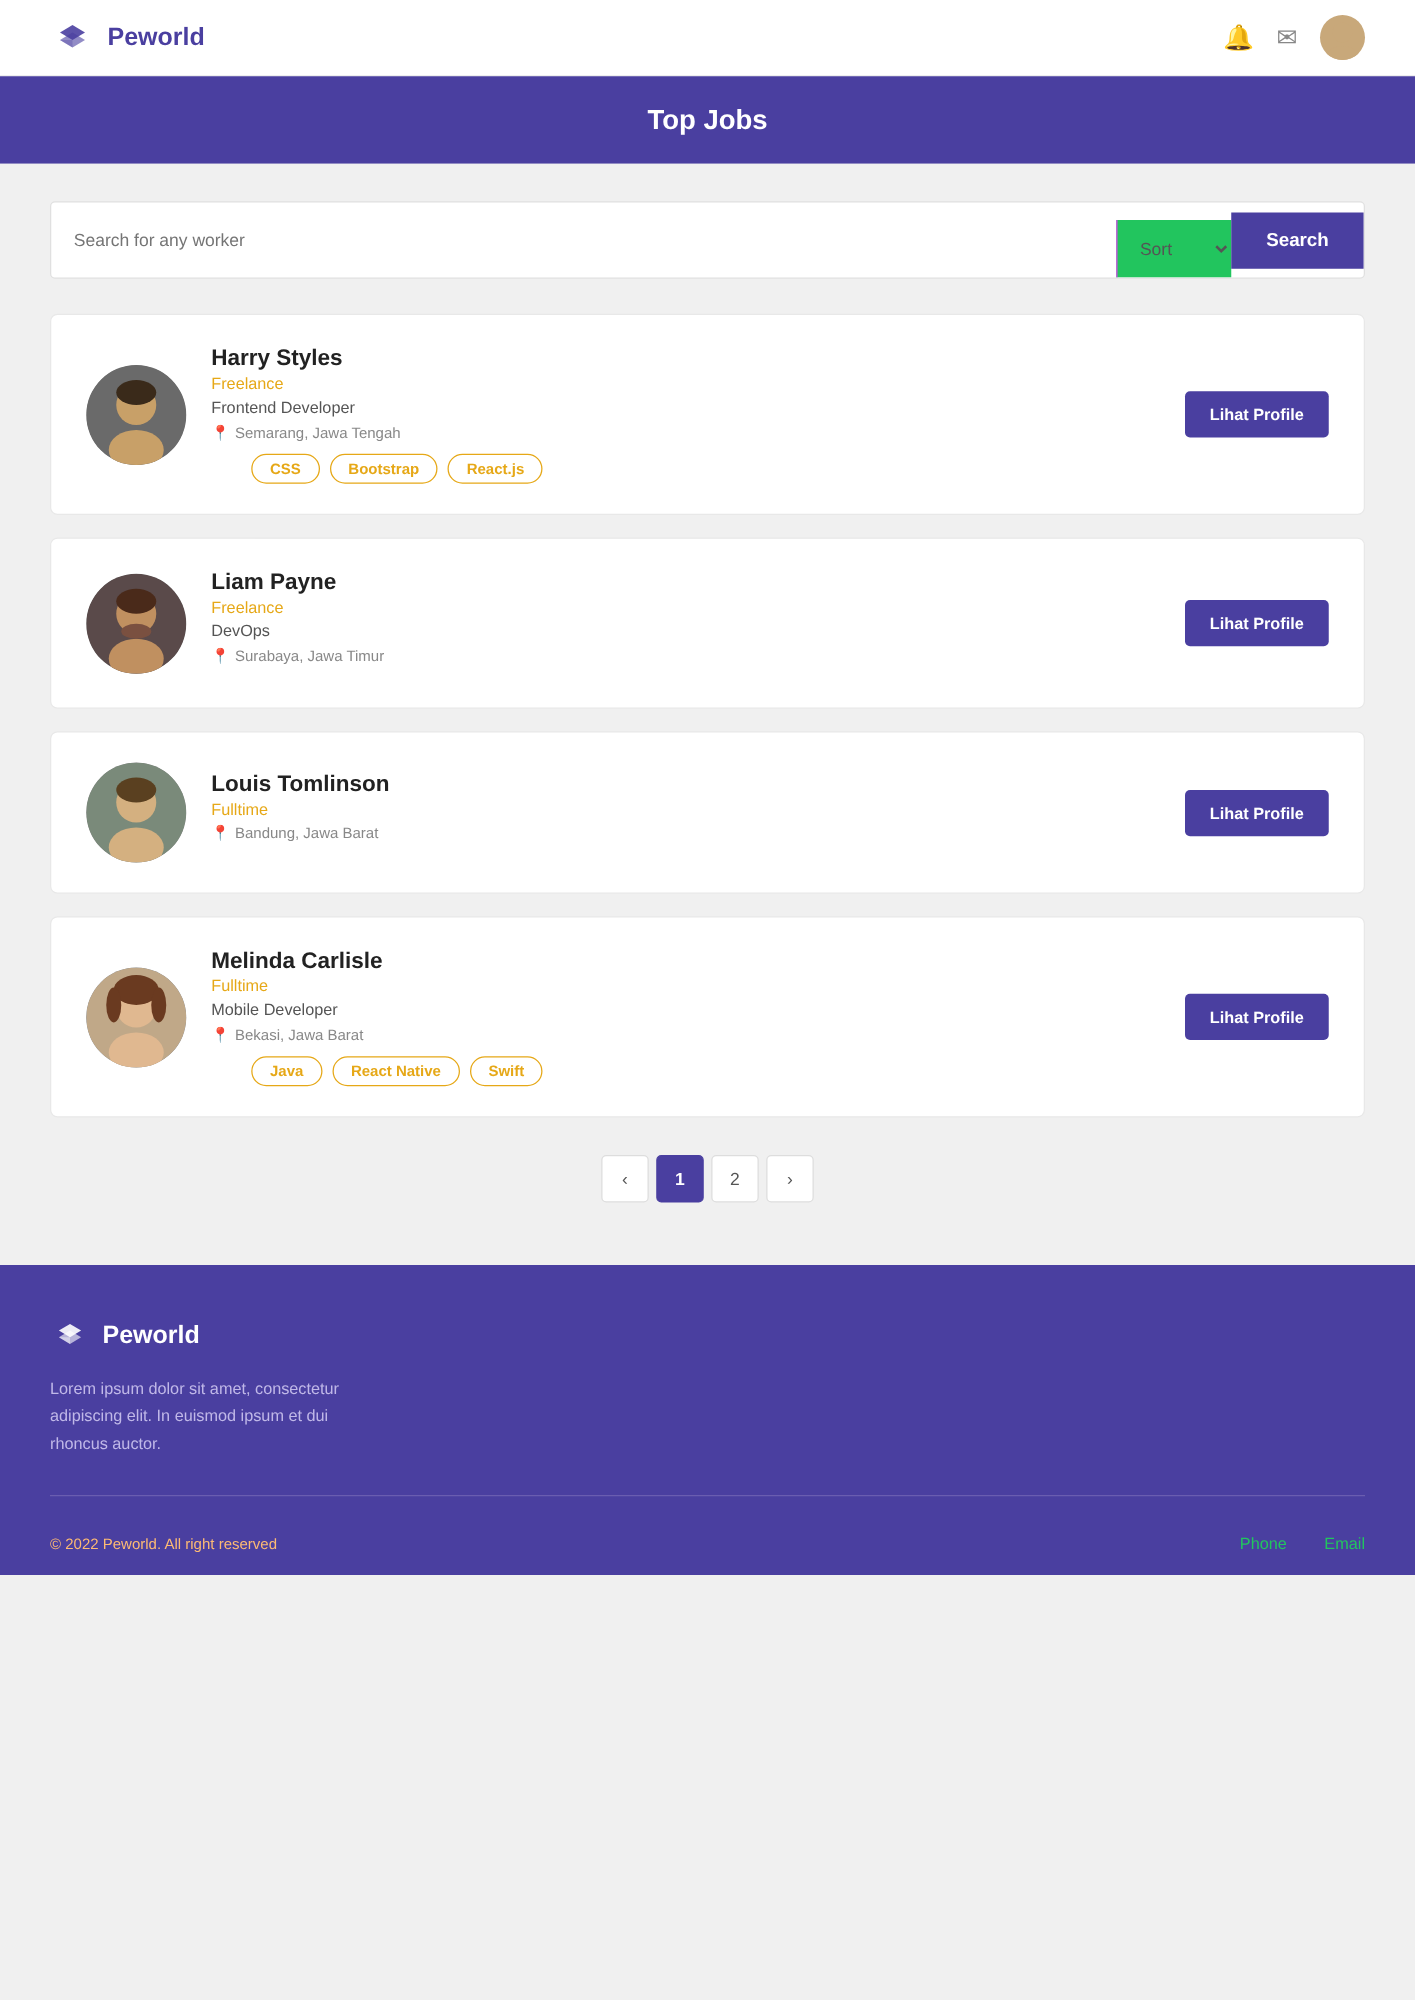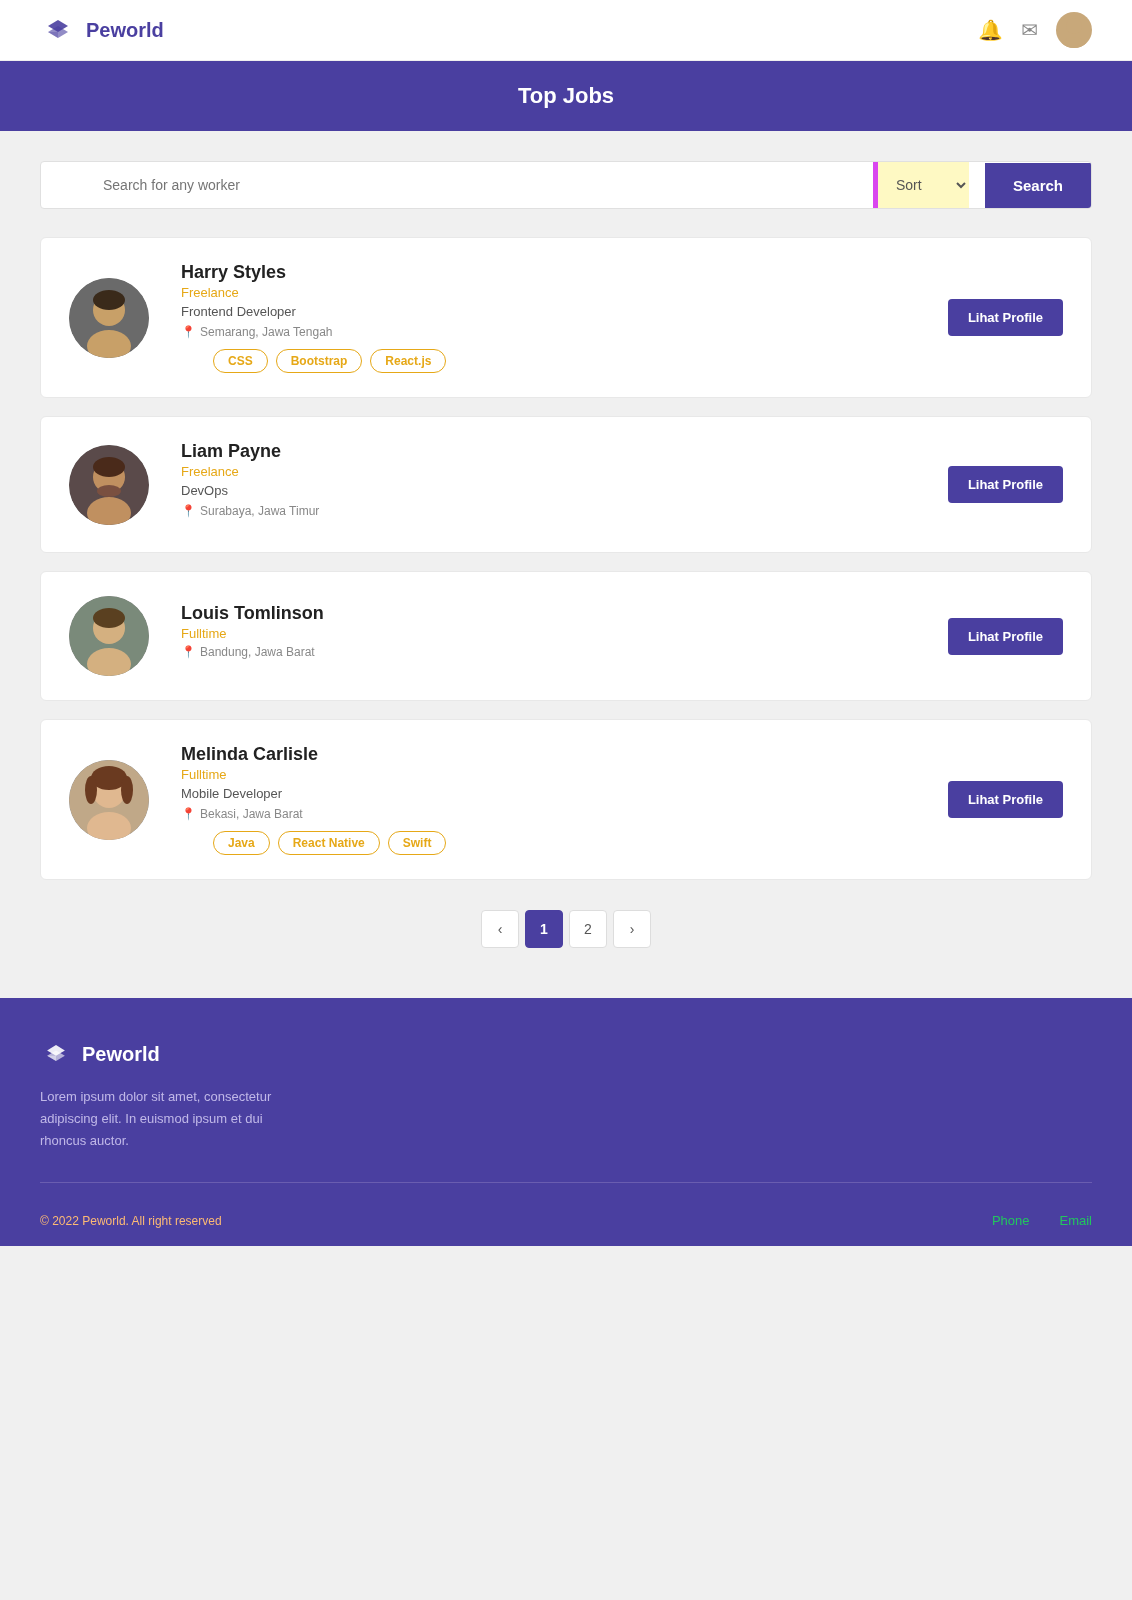--- a/index.html
+++ b/index.html
@@ -38,47 +38,47 @@
     .main-content {
       background: #f0f0f0;
       padding: 30px 40px 40px;
       min-height: 800px;
     }
 
     
     .search-bar {
       display: flex;
       align-items: center;
-      gap: 16px;
+      gap: 0;
       margin-bottom: 28px;
       background: #fff;
       border-radius: 4px;
       border: 1px solid #e0e0e0;
       overflow: hidden;
-      padding-left: 44px;
     }
     .search-input {
       flex: 1;
       border: none;
       outline: none;
       padding: 14px 18px;
       font-size: 14px;
       color: #aaa;
       background: transparent;
     }
     .sort-select {
       border: none;
-      border-left: 5px solid #d946ef;
+      border-left: 1px solid #d946ef;
       padding: 14px 10px 14px 14px;
       font-size: 14px;
       color: #555;
-      background: #fef9c3;
+      background: #22c55e;
       outline: none;
       cursor: pointer;
       min-width: 90px;
+      margin-top: 14px;
     }
     .search-button {
       background: #4a3fa0;
       color: #fff;
       border: none;
       padding: 14px 28px;
       font-size: 15px;
       font-weight: 600;
       cursor: pointer;
       white-space: nowrap;
@@ -86,21 +86,21 @@
 
     
     .worker-card {
       background: #fff;
       border-radius: 6px;
       border: 1px solid #e8e8e8;
       padding: 24px 28px;
       margin-bottom: 18px;
       display: flex;
       align-items: center;
-      gap: 32px;
+      gap: 20px;
     }
     .worker-avatar {
       width: 80px; height: 80px;
       border-radius: 50%;
       background: #888;
       flex-shrink: 0;
       overflow: hidden;
       display: flex; align-items: center; justify-content: center;
     }
     .worker-avatar svg { width: 80px; height: 80px; }

